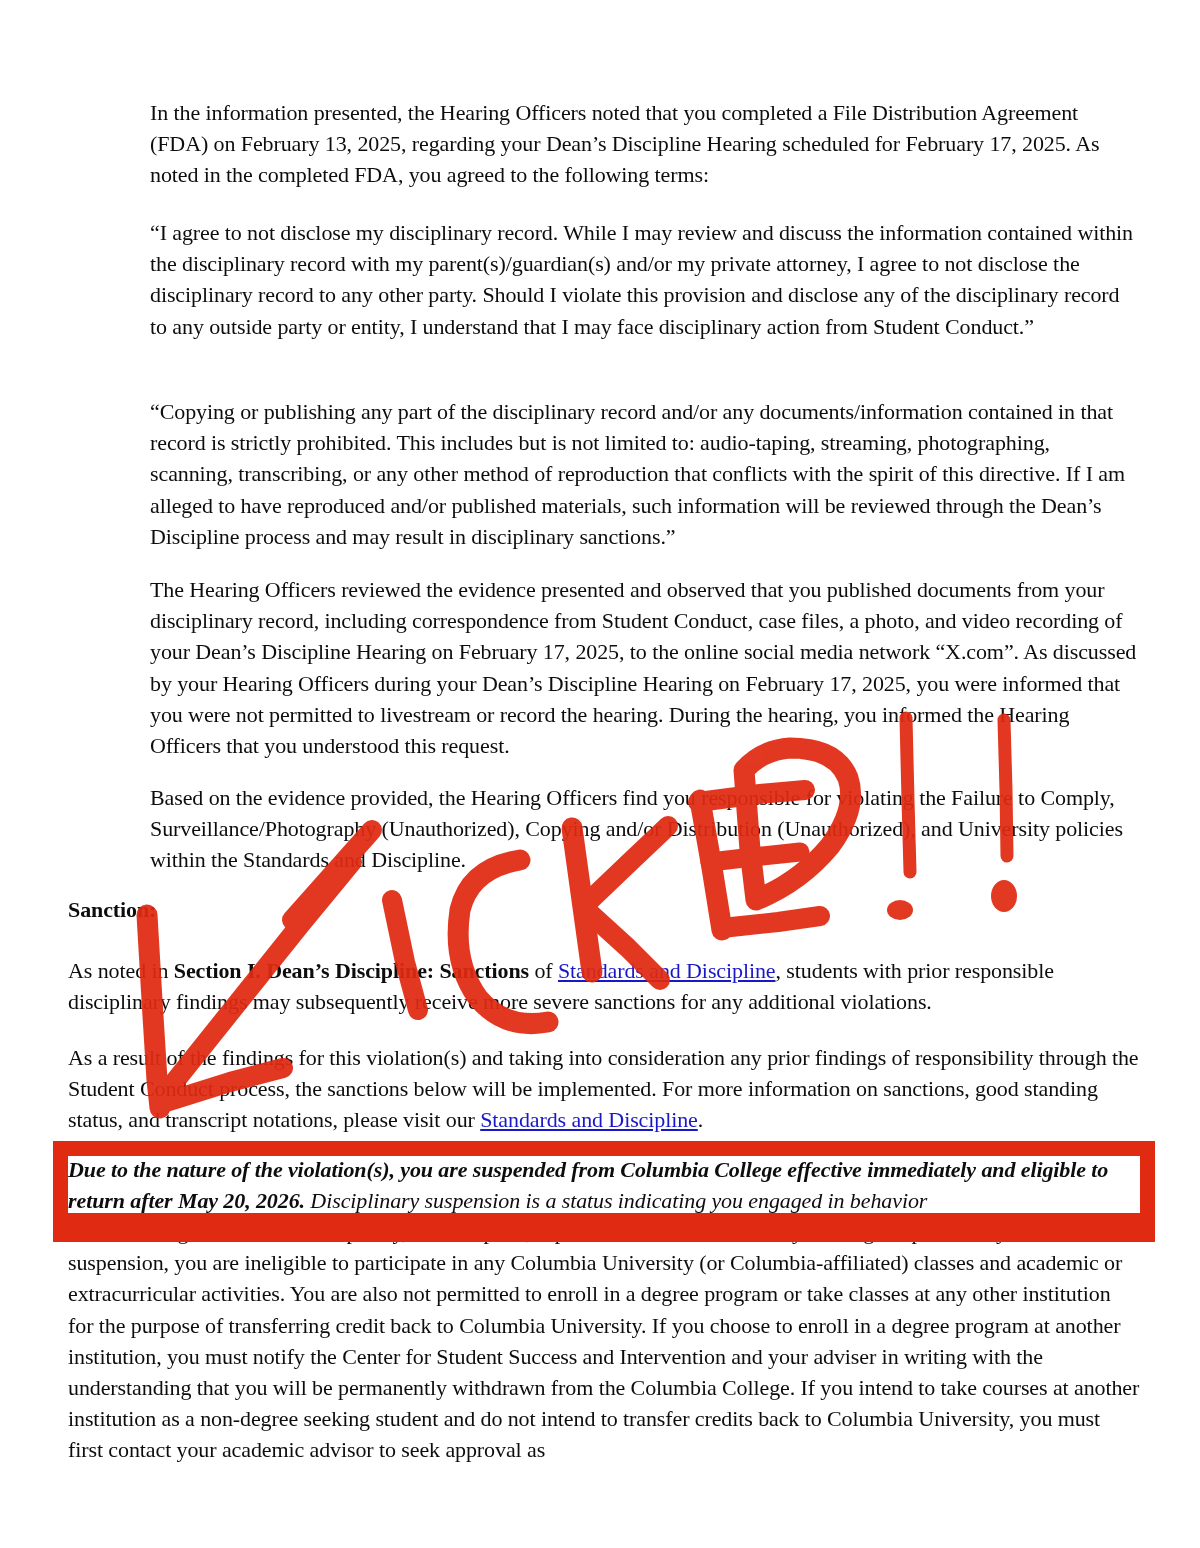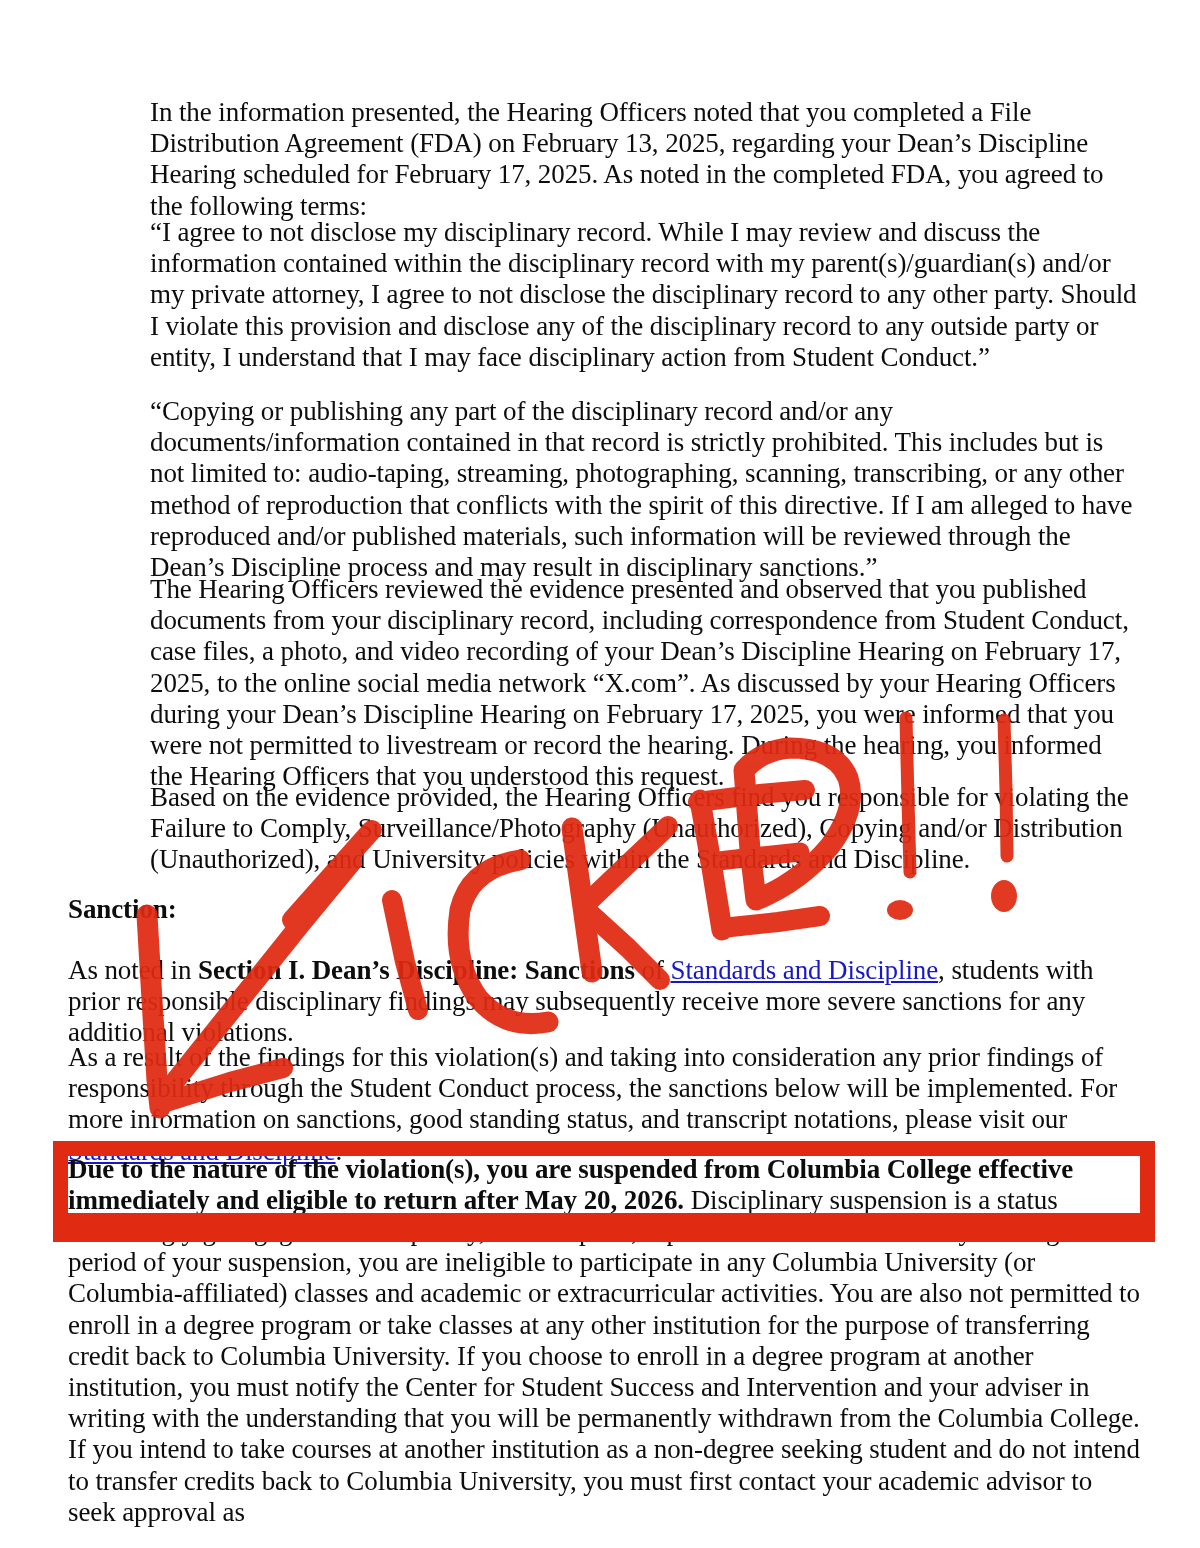--- a/index.html
+++ b/index.html
@@ -21,21 +21,21 @@
     left: 0;
     top: 0;
     width: 1200px;
     height: 1548px;
     padding: 0;
     box-sizing: border-box;
   }
   p.para {
     position: absolute;
     margin: 0;
-    font-size: 27px;
+    font-size: 22px;
     line-height: 31.2px;
     text-align: left;
     color: #0d0d0d;
     letter-spacing: -0.1px;
   }
   .indent {
     left: 150px;
     width: 988px;
   }
   .flush {
@@ -98,21 +98,21 @@
     <p class="para indent" style="top:574px;">The Hearing Officers reviewed the evidence presented and observed that you published documents from your disciplinary record, including correspondence from Student Conduct, case files, a photo, and video recording of your Dean’s Discipline Hearing on February 17, 2025, to the online social media network “X.com”. As discussed by your Hearing Officers during your Dean’s Discipline Hearing on February 17, 2025, you were informed that you were not permitted to livestream or record the hearing. During the hearing, you informed the Hearing Officers that you understood this request.</p>
 
     <p class="para indent" style="top:782px;">Based on the evidence provided, the Hearing Officers find you responsible for violating the Failure to Comply, Surveillance/Photography (Unauthorized), Copying and/or Distribution (Unauthorized), and University policies within the Standards and Discipline.</p>
 
     <p class="para flush heading" style="top:894px;">Sanction:</p>
 
     <p class="para flush" style="top:955px;"><span>As noted in </span><span class="bold">Section I. Dean’s Discipline: Sanctions</span><span> of </span><a href="#" class="doclink">Standards and Discipline</a><span>, students with prior responsible disciplinary findings may subsequently receive more severe sanctions for any additional violations.</span></p>
 
     <p class="para flush" style="top:1042px;"><span>As a result of the findings for this violation(s) and taking into consideration any prior findings of responsibility through the Student Conduct process, the sanctions below will be implemented. For more information on sanctions, good standing status, and transcript notations, please visit our </span><a href="#" class="doclink">Standards and Discipline</a><span>.</span></p>
 
-    <p class="para flush" style="top:1154px;"><span class="bold">Due to the nature of the violation(s), you are suspended from Columbia College effective immediately and eligible to return after May 20, 2026.</span><span> Disciplinary suspension is a status indicating you engaged in behavior</span></p>
+    <p class="para flush" style="top:1154px;font-style:italic;"><span class="bold">Due to the nature of the violation(s), you are suspended from Columbia College effective immediately and eligible to return after May 20, 2026.</span><span> Disciplinary suspension is a status indicating you engaged in behavior</span></p>
 
     <p class="para flush" style="top:1216px;">serious enough to warrant a temporary, but complete, separation from the University. During the period of your suspension, you are ineligible to participate in any Columbia University (or Columbia-affiliated) classes and academic or extracurricular activities. You are also not permitted to enroll in a degree program or take classes at any other institution for the purpose of transferring credit back to Columbia University. If you choose to enroll in a degree program at another institution, you must notify the Center for Student Success and Intervention and your adviser in writing with the understanding that you will be permanently withdrawn from the Columbia College. If you intend to take courses at another institution as a non-degree seeking student and do not intend to transfer credits back to Columbia University, you must first contact your academic advisor to seek approval as</p>
 
   </div>
 
   <div class="strike-cover"></div>
 
   <div class="redbox"></div>
 
   <div class="annotation-layer">

